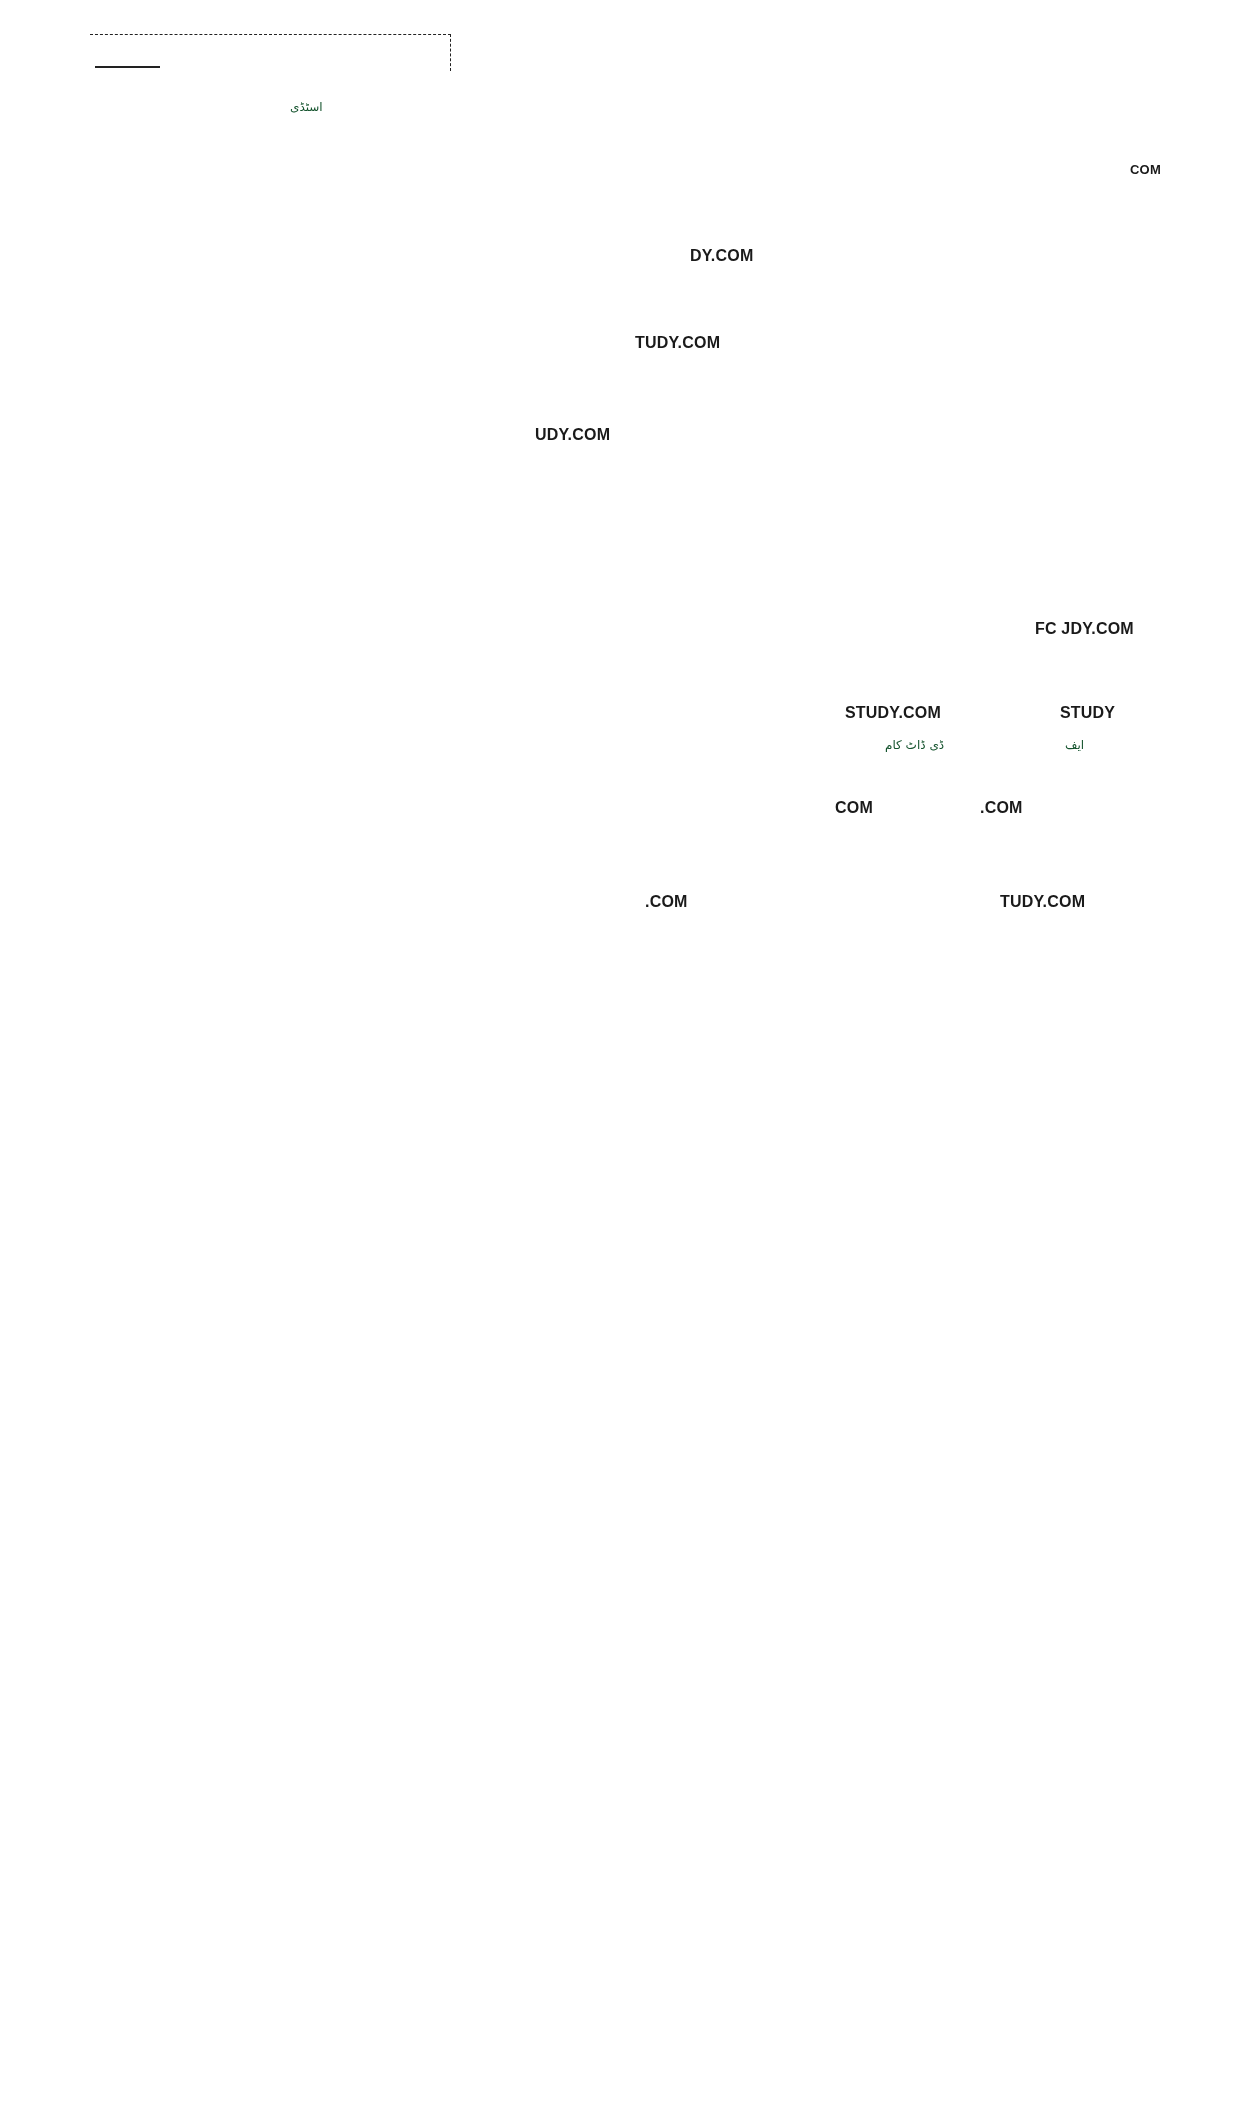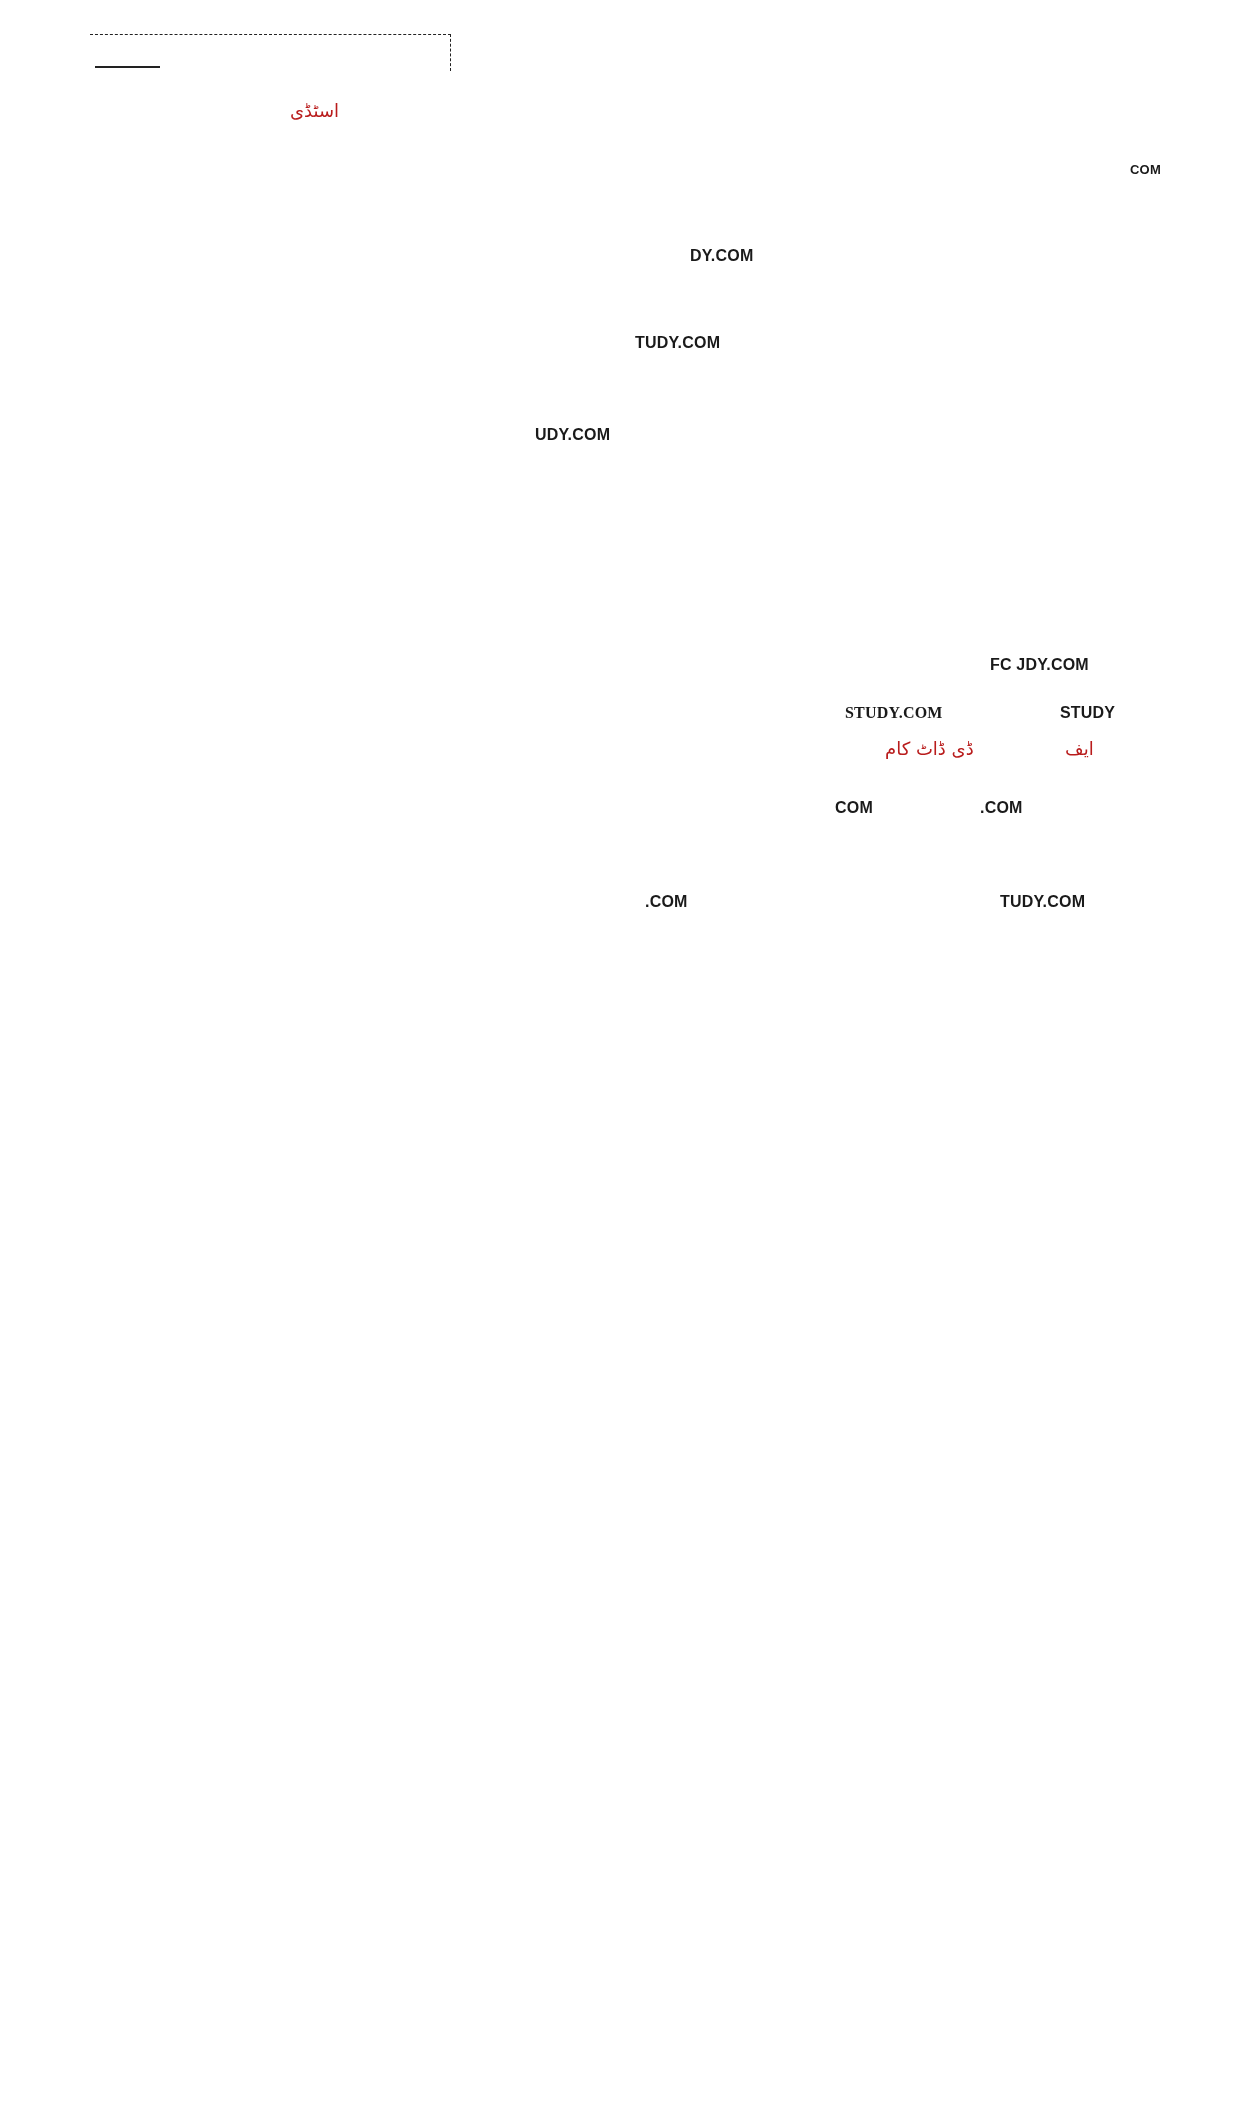--- a/index.html
+++ b/index.html
@@ -1,20 +1,20 @@
 <!DOCTYPE html>
 <html><head>
 <meta charset="utf-8">
 <style>
   html, body { margin: 0; padding: 0; background: #ffffff; }
   body { width: 1250px; height: 2123px; position: relative; overflow: hidden;
          font-family: "Liberation Sans", "DejaVu Sans", sans-serif; color: #111; }
   .abs { position: absolute; white-space: nowrap; }
   .wm { position: absolute; font-family: "Liberation Sans", sans-serif; font-weight: bold; font-size: 16px; color: #1a1a1a; letter-spacing: 0.2px; white-space: nowrap; }
-  .ur { position: absolute; font-family: "DejaVu Sans", sans-serif; font-size: 18px; color: #b91c1c; white-space: nowrap; direction: rtl; }
+  .ur { position: absolute; font-family: "DejaVu Sans", sans-serif; font-size: 12px; color: #14532d; white-space: nowrap; direction: rtl; }
   .q { position: absolute; font-size: 20px; transform: scaleX(0.86); transform-origin: left top; white-space: nowrap; }
   .num { position: absolute; font-size: 20px; transform: scaleX(0.86); transform-origin: left top; }
   .qb { position: absolute; font-size: 20px; font-weight: bold; transform: scaleX(0.82); transform-origin: left top; white-space: nowrap; }
   .marks { position: absolute; font-size: 21px; transform: scaleX(0.82); transform-origin: right top; text-align: right; }
   .hdr { position: absolute; font-weight: bold; white-space: nowrap; }
   .candidate-box { position: absolute; left: 90px; top: 34px; width: 360px; height: 36px; border: 1.5px dashed #222; border-bottom: none; border-left: none; }
   .candidate-line { position: absolute; left: 95px; top: 66px; width: 65px; border-top: 2px solid #222; }
 </style>
 </head>
 <body>
@@ -104,23 +104,23 @@
   <div class="num" style="left:52px;top:807px;"></div>
   <div class="q" style="left:95px;top:807px;"></div>
   <div class="num" style="left:47px;top:851px;"></div>
   <div class="q" style="left:95px;top:851px;"></div>
   <div class="num" style="left:43px;top:895px;"></div>
   <div class="q" style="left:95px;top:895px;"></div>
   <div class="num" style="left:39px;top:938px;"></div>
   <div class="q" style="left:95px;top:938px;"></div>
 </div>
 
-<div class="wm" style="left:990px;top:620px;margin-top:36px;">FC  JDY.COM</div>
+<div class="wm" style="left:1035px;top:620px;">FC  JDY.COM</div>
 <div class="ur" style="left:1050px;top:658px;"></div>
-<div class="wm" style="left:845px;top:704px;font-family:Liberation Serif, serif;">STUDY.COM</div>
+<div class="wm" style="left:845px;top:704px;">STUDY.COM</div>
 <div class="wm" style="left:1060px;top:704px;">STUDY</div>
 <div class="ur" style="left:885px;top:738px;">ڈی ڈاٹ کام</div>
 <div class="ur" style="left:1065px;top:738px;">ایف</div>
 <div class="wm" style="left:835px;top:799px;">COM</div>
 <div class="wm" style="left:980px;top:799px;">.COM</div>
 <div class="wm" style="left:645px;top:893px;">.COM</div>
 <div class="wm" style="left:1000px;top:893px;">TUDY.COM</div>
 
 <div class="qb" style="left:32px;top:940px;top:946px;"></div>
 <div class="qb" style="left:95px;top:946px;"></div>

